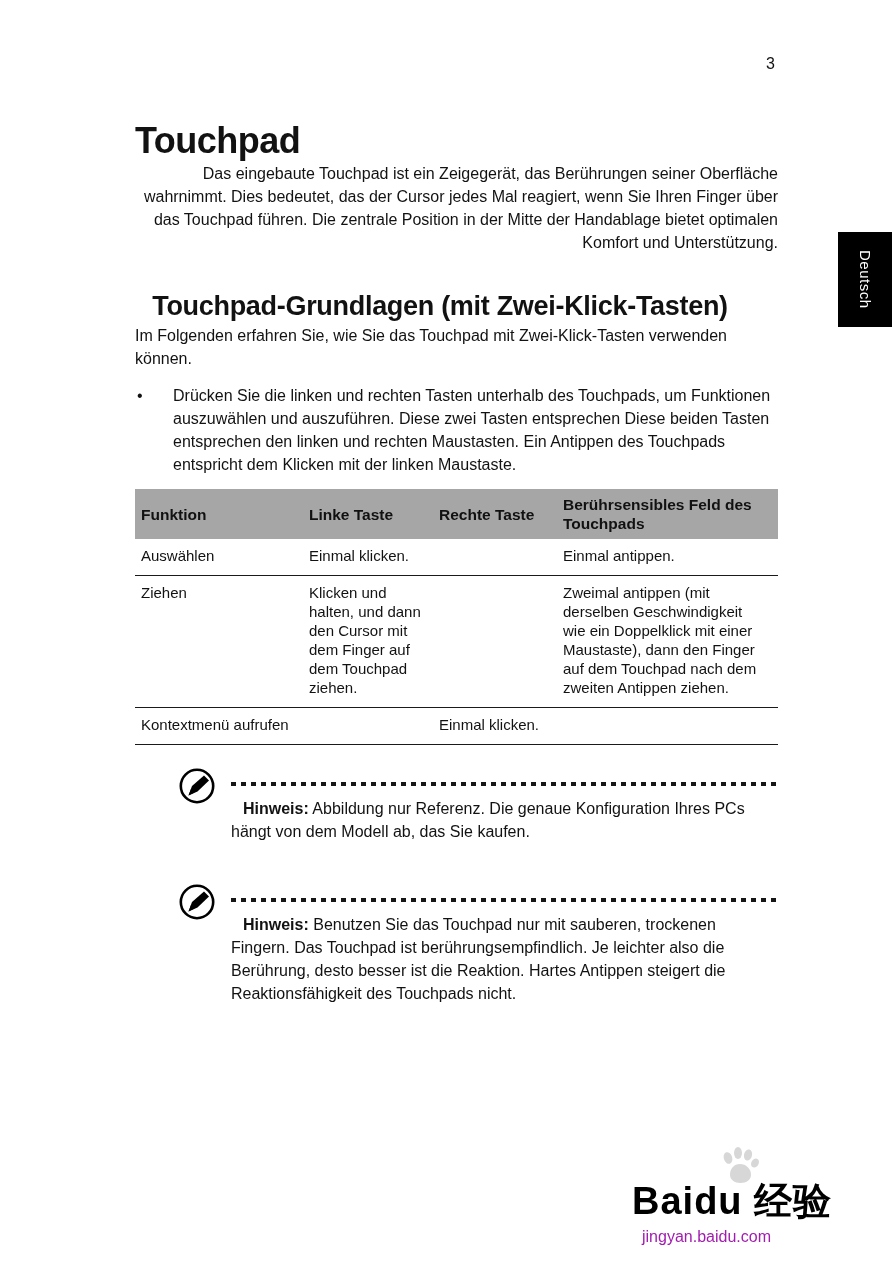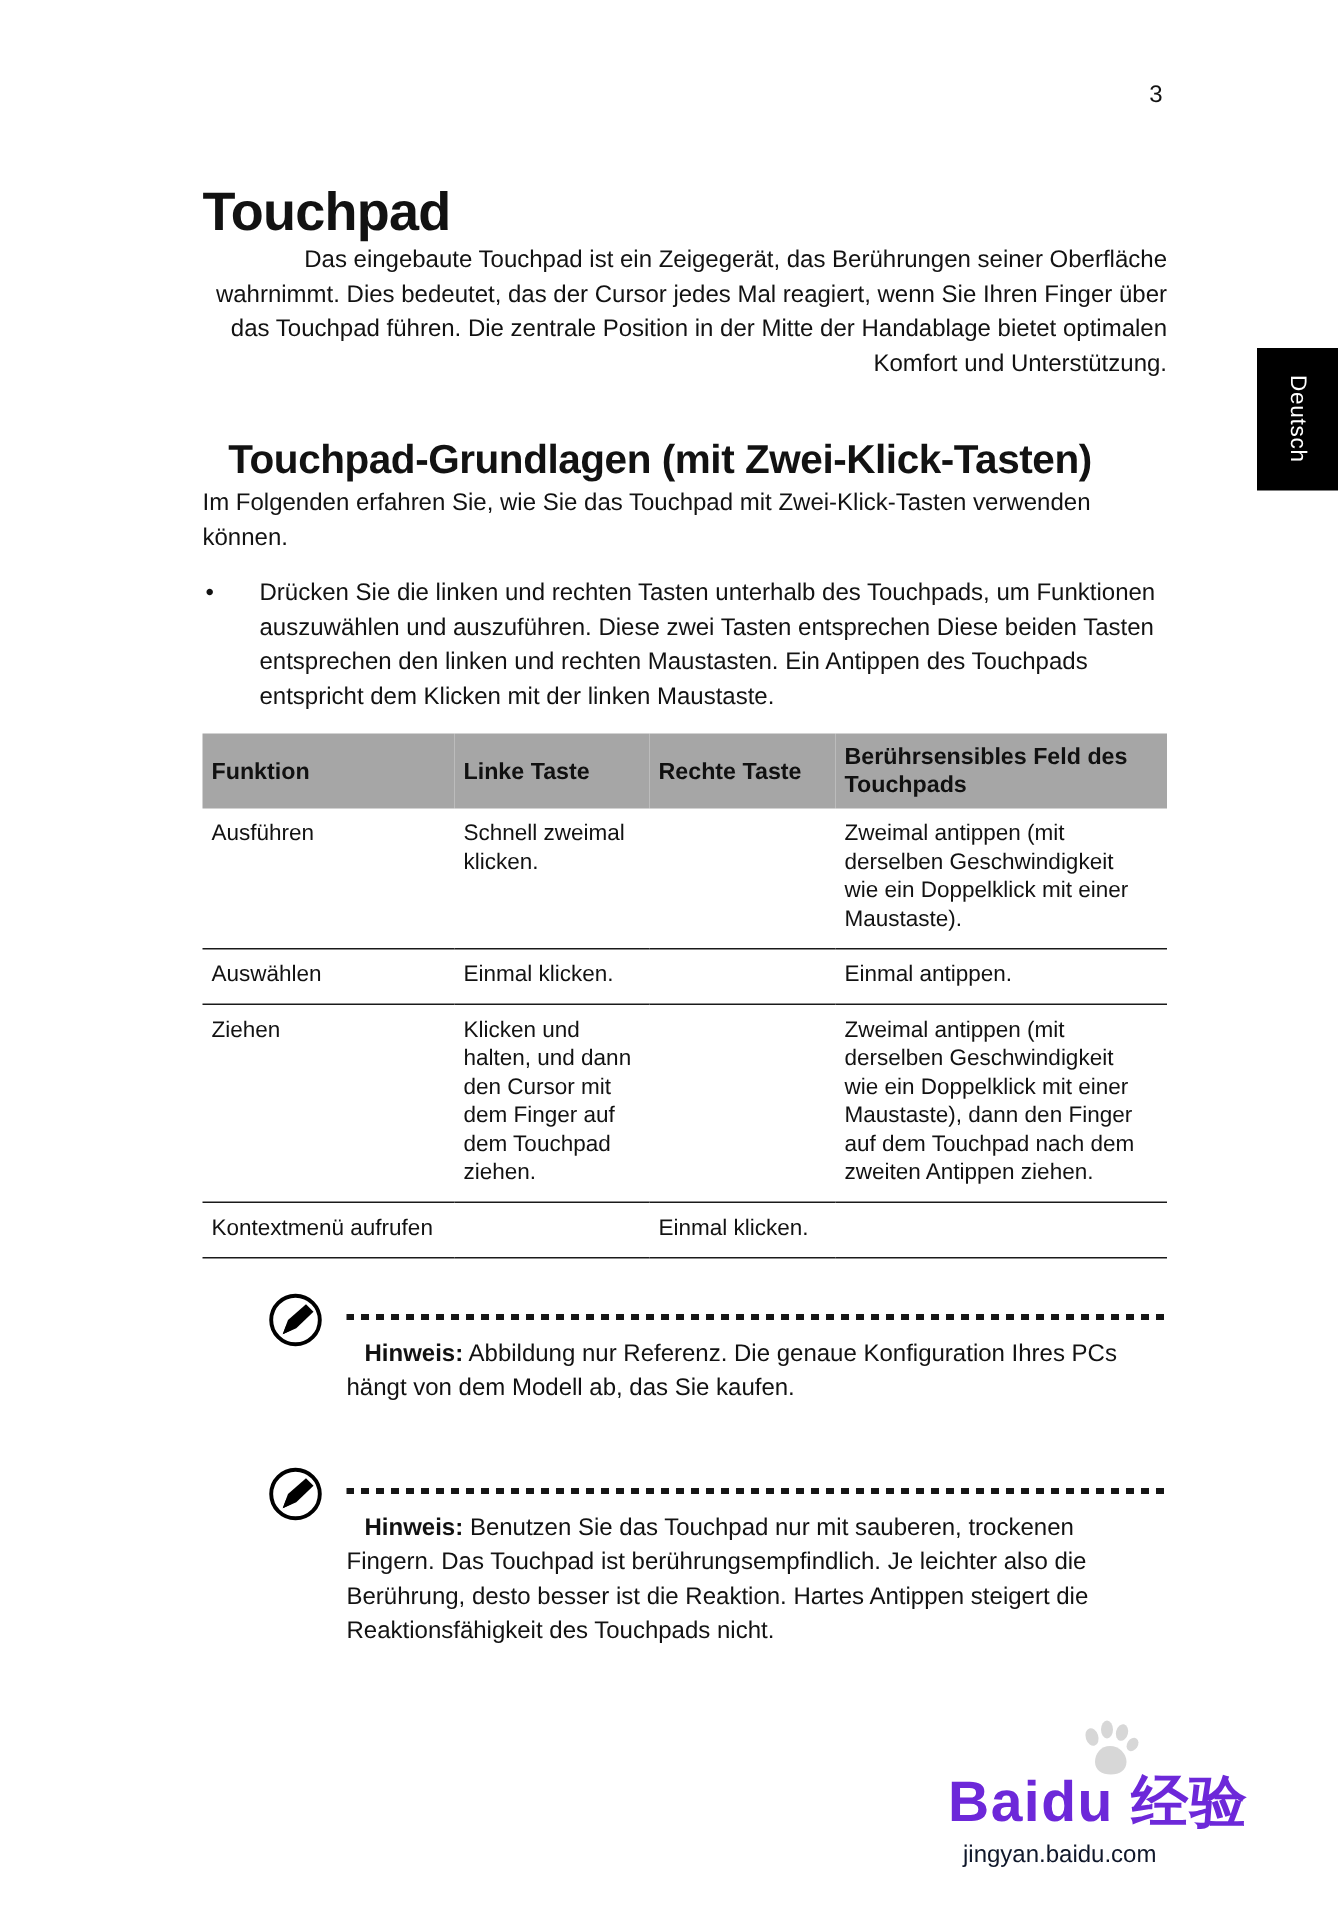--- a/index.html
+++ b/index.html
@@ -46,22 +46,22 @@
   .note-body { flex:1; margin-left:15px; }
   .note-rule {
     height:4px; margin-top:15px;
     background:repeating-linear-gradient(90deg,#161616 0 5px, transparent 5px 10px);
   }
   .note-text { margin-top:11px; font-size:16px; line-height:23px; }
   .note-text strong { font-weight:700;margin-left:12px; }
 
   .watermark { position:absolute; left:628px; top:1146px; width:250px; height:110px; }
   .wm-paw { position:absolute; left:90px; top:0; width:44px; height:40px; }
-  .wm-brand { position:absolute; left:4px; top:30px; font-size:38px; font-weight:700; color:#6d28d9; white-space:nowrap; letter-spacing:1px; }
-  .wm-url { position:absolute; left:14px; top:82px; font-size:16px; color:#0f172a; }
+  .wm-brand { position:absolute; left:4px; top:30px; font-size:38px; font-weight:700; color:#000000; white-space:nowrap; letter-spacing:1px; }
+  .wm-url { position:absolute; left:14px; top:82px; font-size:16px; color:#a21caf; }
 </style>
 </head>
 <body>
 
 <div class="page">
 
   <div class="page-number">3</div>
 
   <div class="lang-tab">
     <span>Deutsch</span>
@@ -92,26 +92,20 @@
       </colgroup>
       <thead>
         <tr>
           <th>Funktion</th>
           <th>Linke Taste</th>
           <th>Rechte Taste</th>
           <th>Berührsensibles Feld des Touchpads</th>
         </tr>
       </thead>
       <tbody>
-        <tr>
-          <td>Ausführen</td>
-          <td>Schnell zweimal klicken.</td>
-          <td></td>
-          <td>Zweimal antippen (mit derselben Geschwindigkeit wie ein Doppelklick mit einer Maustaste).</td>
-        </tr>
         <tr>
           <td>Auswählen</td>
           <td>Einmal klicken.</td>
           <td></td>
           <td>Einmal antippen.</td>
         </tr>
         <tr>
           <td>Ziehen</td>
           <td>Klicken und halten, und dann den Cursor mit dem Finger auf dem Touchpad ziehen.</td>
           <td></td>

